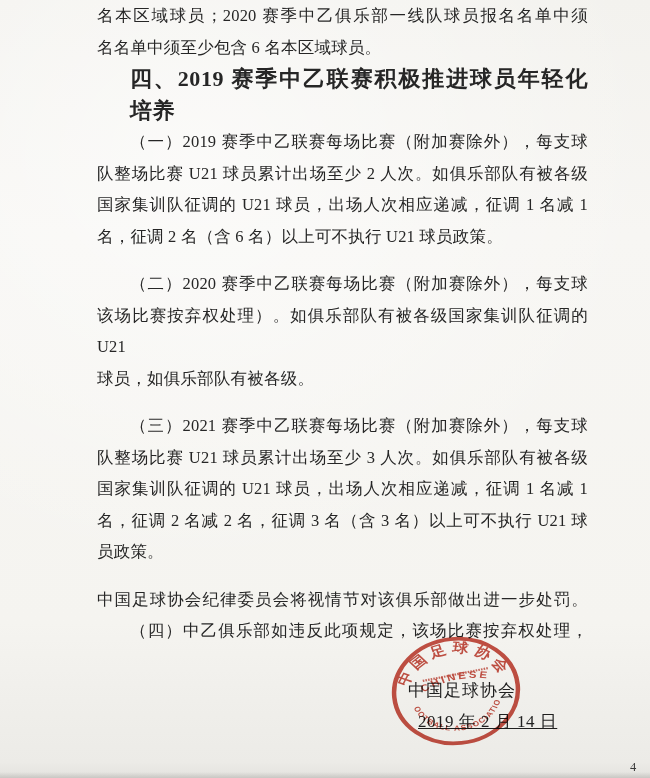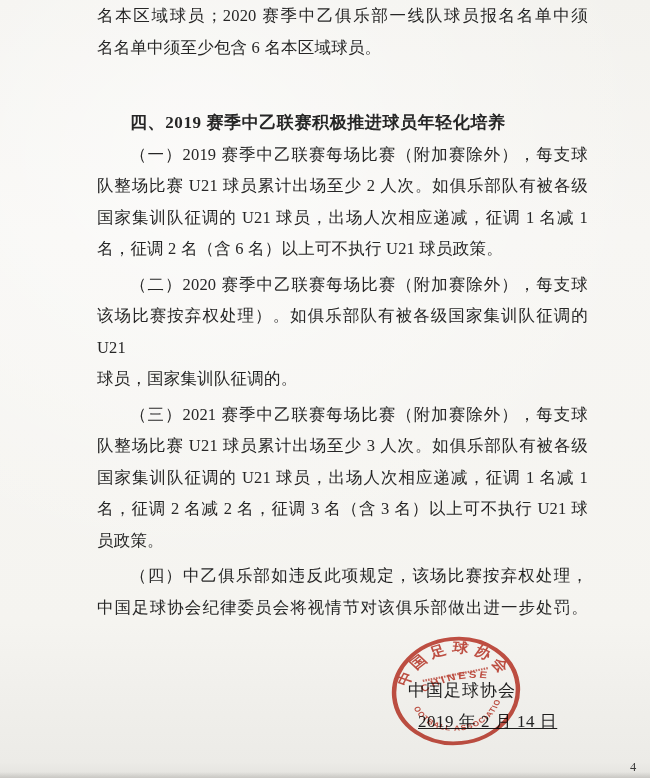--- a/index.html
+++ b/index.html
@@ -13,25 +13,25 @@
     background:
       radial-gradient(120% 90% at 30% 20%, rgba(255,255,255,.55), rgba(255,255,255,0) 60%),
       linear-gradient(180deg,#f3f2ee 0%,#f7f6f3 30%,#f5f4f0 80%,#ecebe7 98%,#e3e2de 100%);
   }
   .textblock{
     position:absolute;left:97px;top:0;width:491px;
     font-size:16.5px;line-height:31.5px;color:#262626;
     letter-spacing:.2px;
   }
   .para{margin:0;}
-  .para.gap{margin-top:4px;}
+  .para.gap{margin-top:16px;}
   .line{text-align:justify;}
   .line.full{text-align-last:justify;}
   .line.indent{padding-left:33px;}
-  .line.heading{font-weight:bold;font-size:17px;letter-spacing:.6px;margin-top:44px;}
+  .line.heading{font-weight:bold;font-size:22px;letter-spacing:.6px;}
   .signature{
     position:absolute;color:#1f1f1f;line-height:1;white-space:nowrap;
   }
   .sig-org{left:408px;top:682px;font-size:17px;letter-spacing:1px;}
   .sig-date{left:418px;top:713px;font-size:17px;letter-spacing:.5px;text-decoration:underline;}
   .page-number{
     position:absolute;left:630px;top:760px;font-size:12.5px;color:#3a3a3a;
   }
   .stamp{
     position:absolute;left:386px;top:632px;width:140px;height:118px;
@@ -64,34 +64,34 @@
     <div class="para">
       <div class="line full indent">（一）2019 赛季中乙联赛每场比赛（附加赛除外），每支球</div>
       <div class="line full">队整场比赛 U21 球员累计出场至少 2 人次。如俱乐部队有被各级</div>
       <div class="line full">国家集训队征调的 U21 球员，出场人次相应递减，征调 1 名减 1</div>
       <div class="line">名，征调 2 名（含 6 名）以上可不执行 U21 球员政策。</div>
     </div>
 
     <div class="para gap">
       <div class="line full indent">（二）2020 赛季中乙联赛每场比赛（附加赛除外），每支球</div>
       <div class="line full">该场比赛按弃权处理）。如俱乐部队有被各级国家集训队征调的 U21</div>
-      <div class="line">球员，国家集训队征调的。</div>
+      <div class="line">球员，如俱乐部队有被各级。</div>
     </div>
 
     <div class="para gap">
       <div class="line full indent">（三）2021 赛季中乙联赛每场比赛（附加赛除外），每支球</div>
       <div class="line full">队整场比赛 U21 球员累计出场至少 3 人次。如俱乐部队有被各级</div>
       <div class="line full">国家集训队征调的 U21 球员，出场人次相应递减，征调 1 名减 1</div>
       <div class="line full">名，征调 2 名减 2 名，征调 3 名（含 3 名）以上可不执行 U21 球</div>
       <div class="line">员政策。</div>
     </div>
 
     <div class="para gap">
+      <div class="line full">中国足球协会纪律委员会将视情节对该俱乐部做出进一步处罚。</div>
       <div class="line full indent">（四）中乙俱乐部如违反此项规定，该场比赛按弃权处理，</div>
-      <div class="line full">中国足球协会纪律委员会将视情节对该俱乐部做出进一步处罚。</div>
     </div>
 
   </div>
 
   <div class="signature sig-org">中国足球协会</div>
   <div class="signature sig-date">2019 年 2 月 14 日</div>
 
   <svg class="stamp" viewBox="0 0 140 140" preserveAspectRatio="none" xmlns="http://www.w3.org/2000/svg">
     <defs>
       <path id="arcTop" d="M 24,94 A 50,50 0 1 1 116,94"></path>

